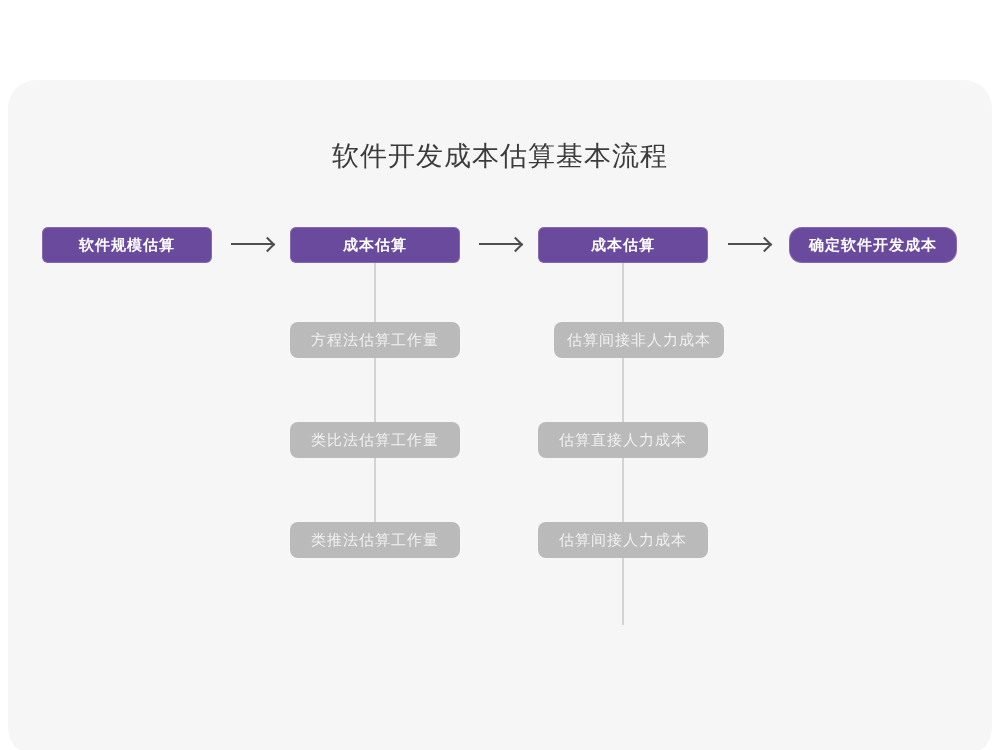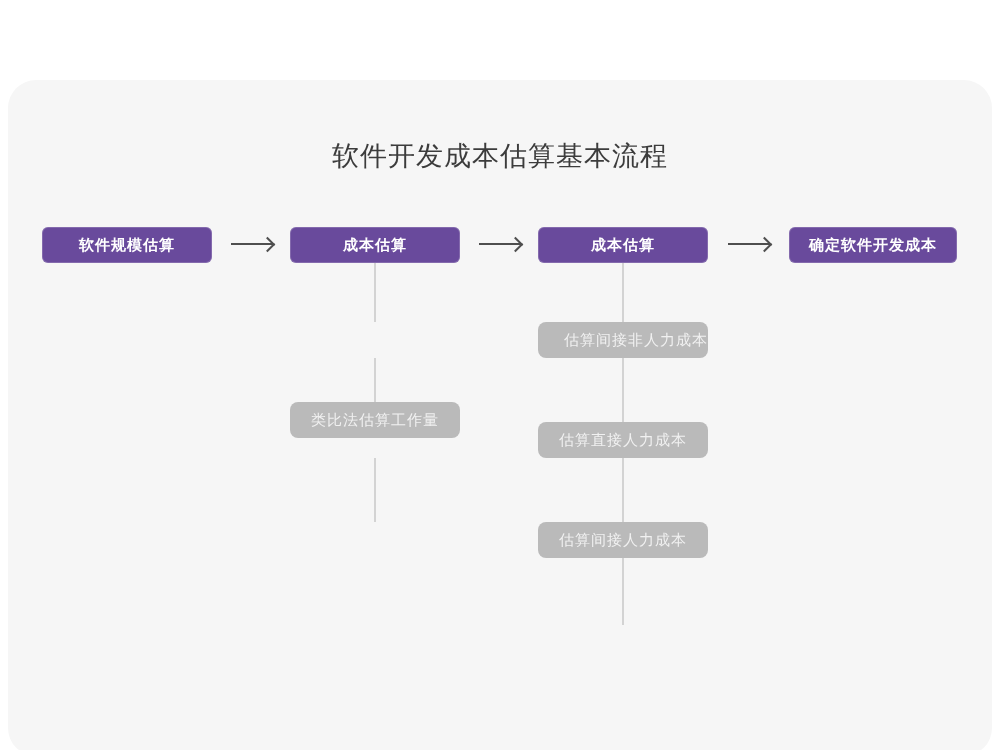--- a/index.html
+++ b/index.html
@@ -103,30 +103,32 @@
   <div class="arrow" style="left:231px; top:199px;"></div>
 
   <div class="stage-node" style="left:290px;">成本估算</div>
 
   <div class="arrow" style="left:479px; top:199px;"></div>
 
   <div class="stage-node" style="left:538px;">成本估算</div>
 
   <div class="arrow" style="left:728px; top:199px;"></div>
 
-  <div class="stage-node" style="left:789px; width:168px;">确定软件开发成本</div>
+  <div class="stage-node" style="left:789px; width:168px;border-radius:13px;">确定软件开发成本</div>
 
   <div class="connector" style="left:374px; top:219px; height:59px;"></div>
   <div class="connector" style="left:374px; top:314px; height:64px;"></div>
   <div class="connector" style="left:374px; top:414px; height:64px;"></div>
 
-  <div class="sub-node" style="left:290px; top:358px;">类比法估算工作量</div>
+  <div class="sub-node" style="left:290px; top:278px;">方程法估算工作量</div>
+  <div class="sub-node" style="left:290px; top:378px;">类比法估算工作量</div>
+  <div class="sub-node" style="left:290px; top:478px;">类推法估算工作量</div>
 
   <div class="connector" style="left:622px; top:219px; height:59px;"></div>
   <div class="connector" style="left:622px; top:314px; height:64px;"></div>
   <div class="connector" style="left:622px; top:414px; height:64px;"></div>
   <div class="connector" style="left:622px; top:514px; height:67px;"></div>
 
-  <div class="sub-node" style="left:538px; top:278px;text-align:right;">估算间接非人力成本</div>
+  <div class="sub-node" style="left:554px; top:278px;">估算间接非人力成本</div>
   <div class="sub-node" style="left:538px; top:478px;">估算间接人力成本</div>
   <div class="sub-node" style="left:538px; top:378px;">估算直接人力成本</div>
 
 </div>
 
 </body></html>

